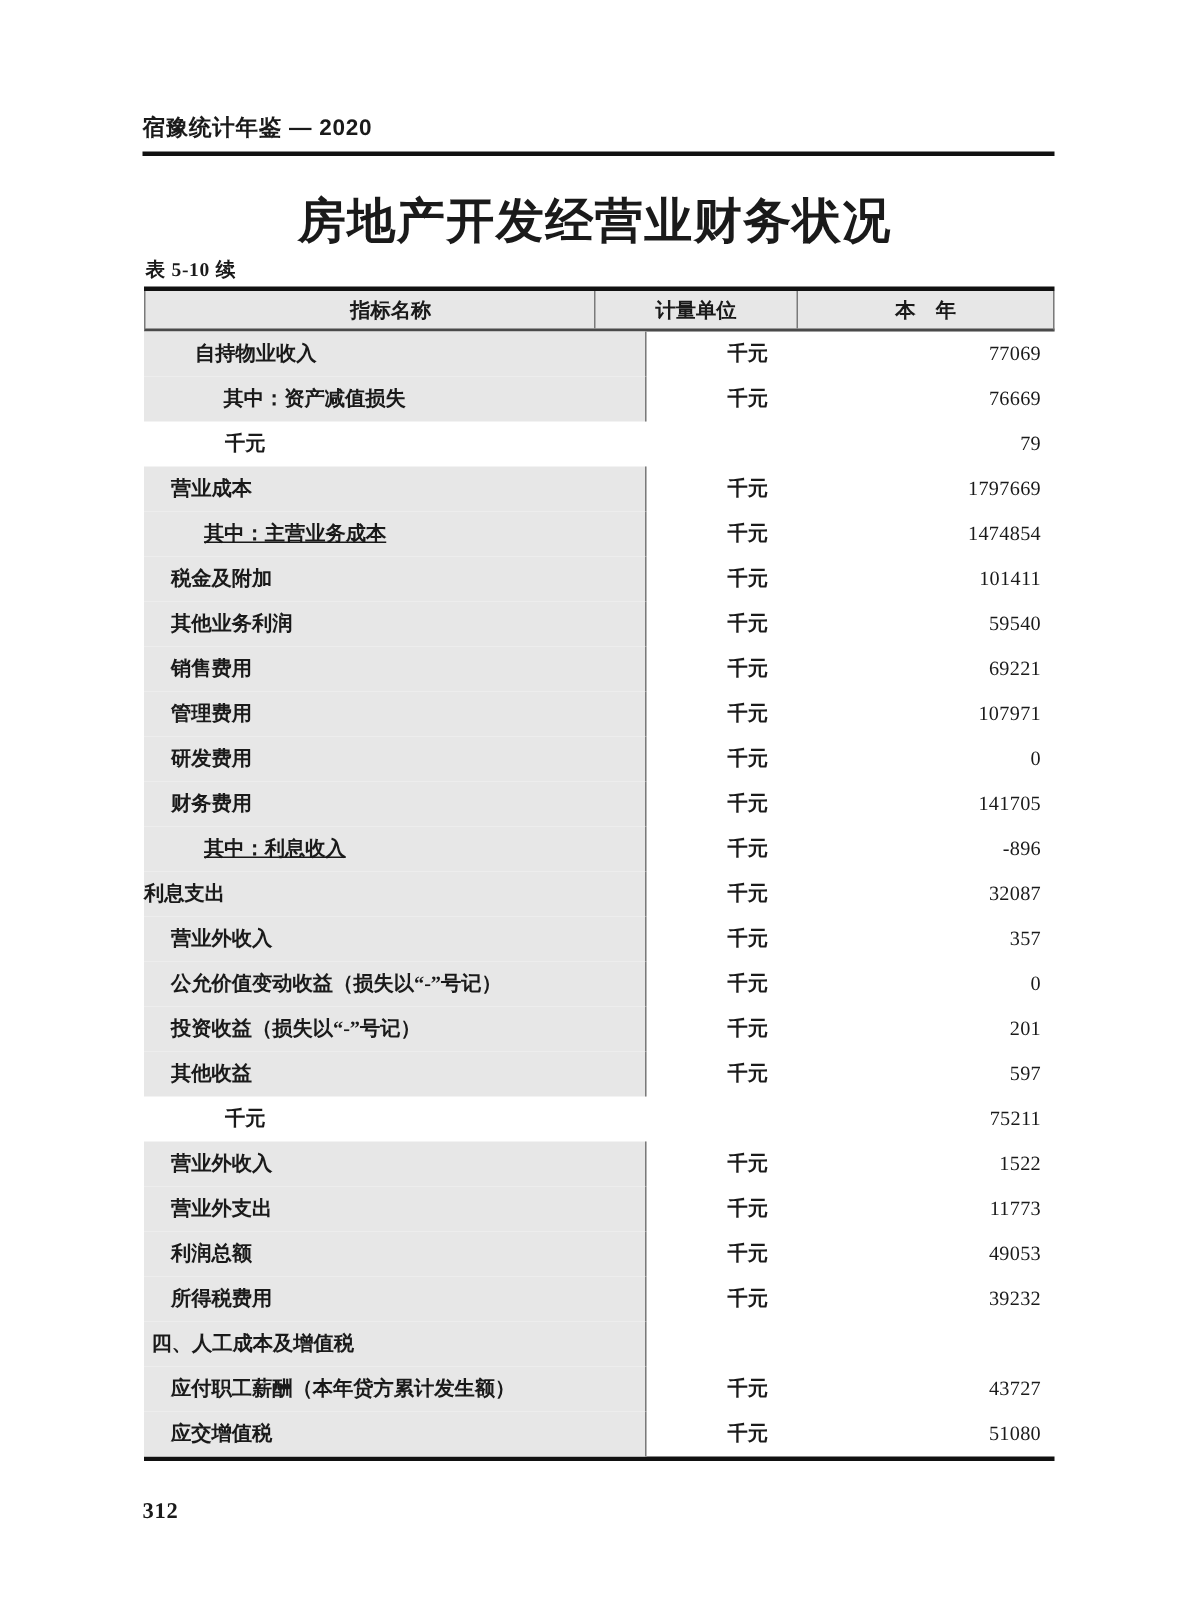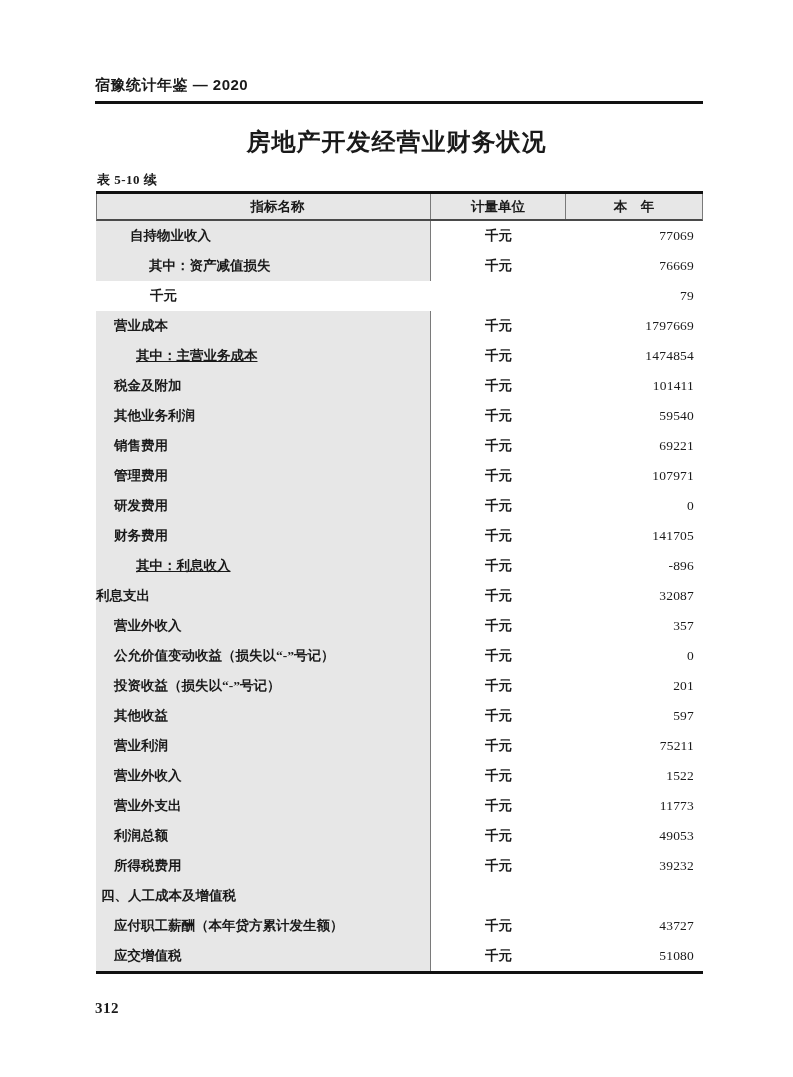--- a/index.html
+++ b/index.html
@@ -15,42 +15,42 @@
   .masthead{
     position:absolute;left:95px;top:76px;width:608px;
     font-family:"Liberation Sans","DejaVu Sans",sans-serif;
     font-weight:bold;font-size:15px;letter-spacing:.5px;
     padding-bottom:6px;border-bottom:3px solid #111;
   }
 
   
   .title{
     position:absolute;left:0;top:126px;width:793px;margin:0;
-    text-align:center;font-size:24px;font-weight:bold;letter-spacing:1px;
+    text-align:center;font-size:32px;font-weight:bold;letter-spacing:1px;
   }
 
   
   .caption{
     position:absolute;left:97px;top:171px;
     font-size:13px;font-weight:bold;letter-spacing:.5px;
   }
 
   
   .table{
     position:absolute;left:96px;top:191px;width:607px;
     border-top:3px solid #111;border-bottom:3px solid #111;
     box-sizing:content-box;
   }
   .thead{
     display:flex;height:27px;background:#e7e7e7;
     border-bottom:2px solid #4a4a4a;
     border-left:1px solid #7a7a7a;border-right:1px solid #7a7a7a;
     box-sizing:border-box;font-weight:bold;font-size:13.5px;
   }
-  .hc1{width:334px;display:flex;align-items:center;justify-content:center;
+  .hc1{width:300px;display:flex;align-items:center;justify-content:center;
        border-right:1px solid #7a7a7a;box-sizing:border-box;padding-left:28px;}
   .hc2{width:135px;display:flex;align-items:center;justify-content:center;
        border-right:1px solid #7a7a7a;box-sizing:border-box;}
   .hc3{flex:1;display:flex;align-items:center;justify-content:center;}
 
   .trow{display:flex;height:30px;font-size:13.5px;}
   .c1{
     width:335px;background:#e7e7e7;border-right:1px solid #7a7a7a;
     box-sizing:border-box;display:flex;align-items:center;
     font-weight:bold;white-space:nowrap;
@@ -168,21 +168,20 @@
           <div class="c1 ind1">投资收益（损失以“-”号记）</div>
           <div class="c2">千元</div>
           <div class="c3">201</div>
         </div>
         <div class="trow">
           <div class="c1 ind1">其他收益</div>
           <div class="c2">千元</div>
           <div class="c3">597</div>
         </div>
         <div class="trow">
-          <div class="c1 ind1">营业利润</div>
           <div class="c2">千元</div>
           <div class="c3">75211</div>
         </div>
         <div class="trow">
           <div class="c1 ind1">营业外收入</div>
           <div class="c2">千元</div>
           <div class="c3">1522</div>
         </div>
         <div class="trow">
           <div class="c1 ind1">营业外支出</div>

